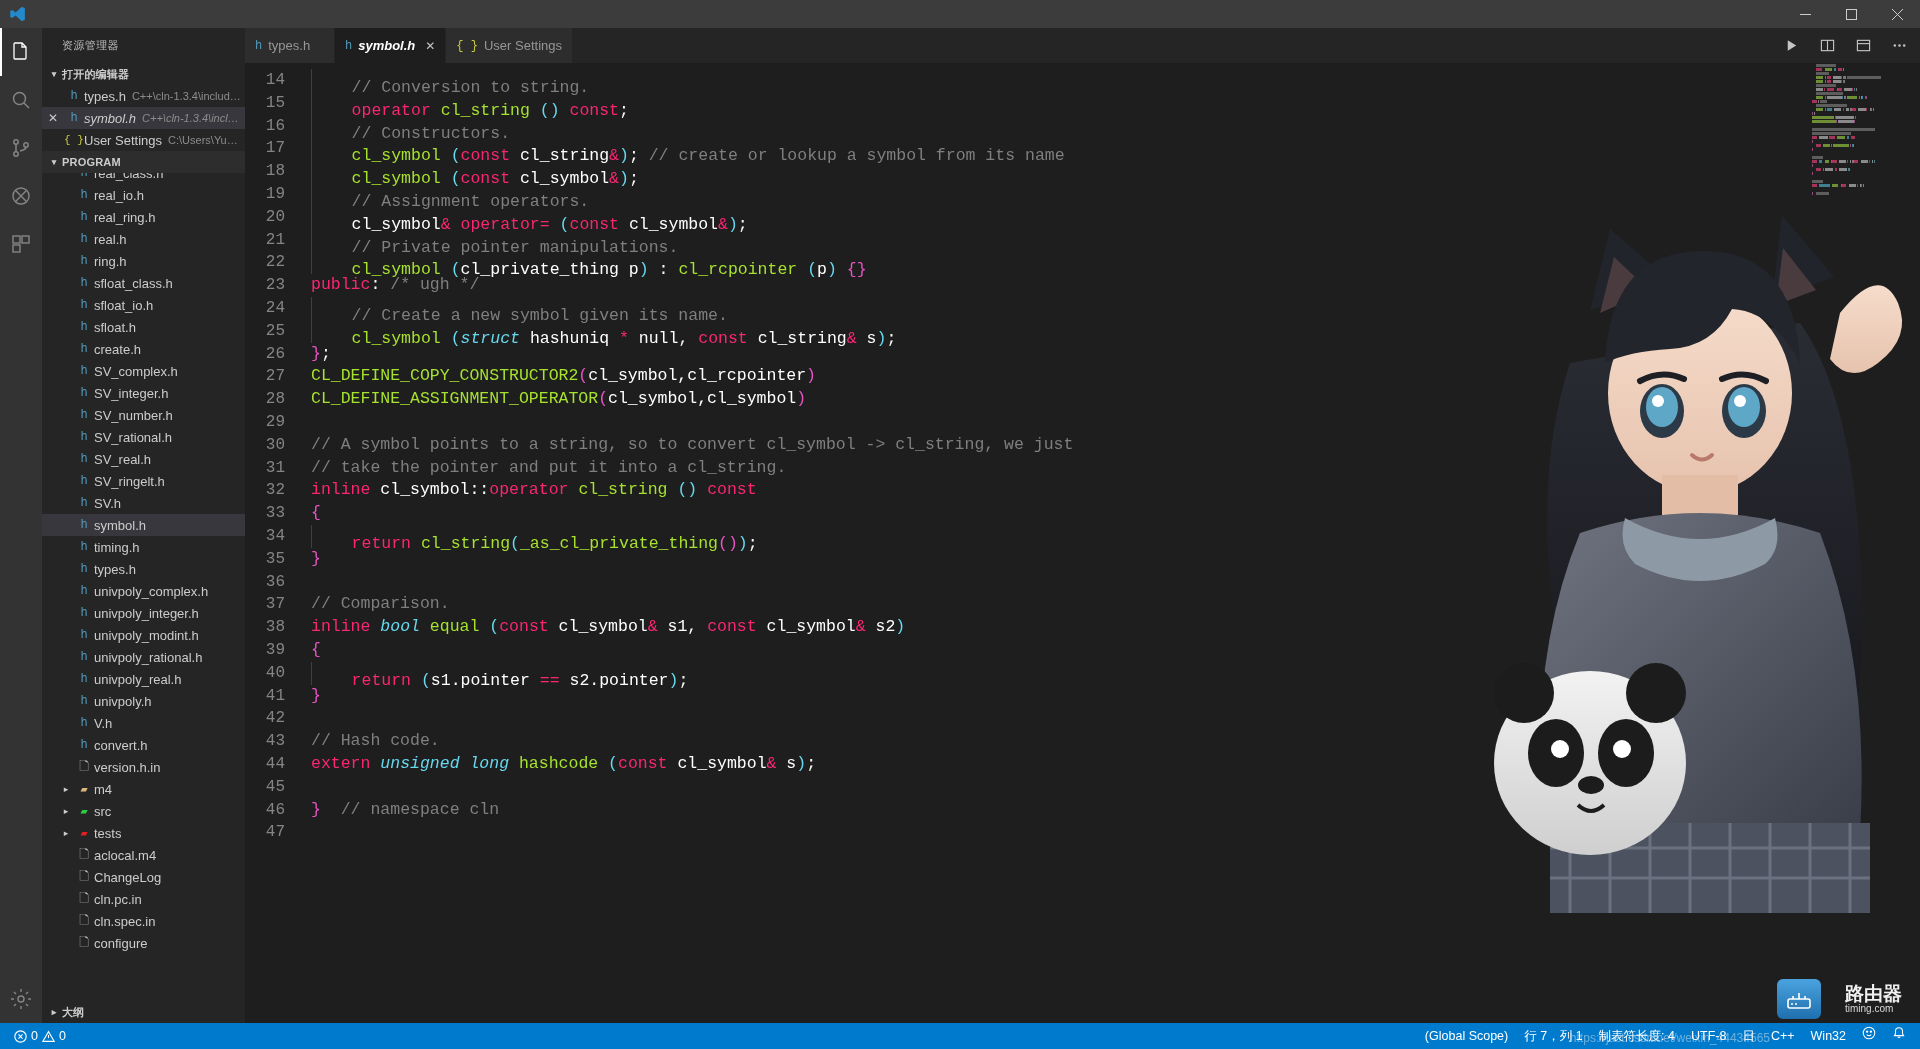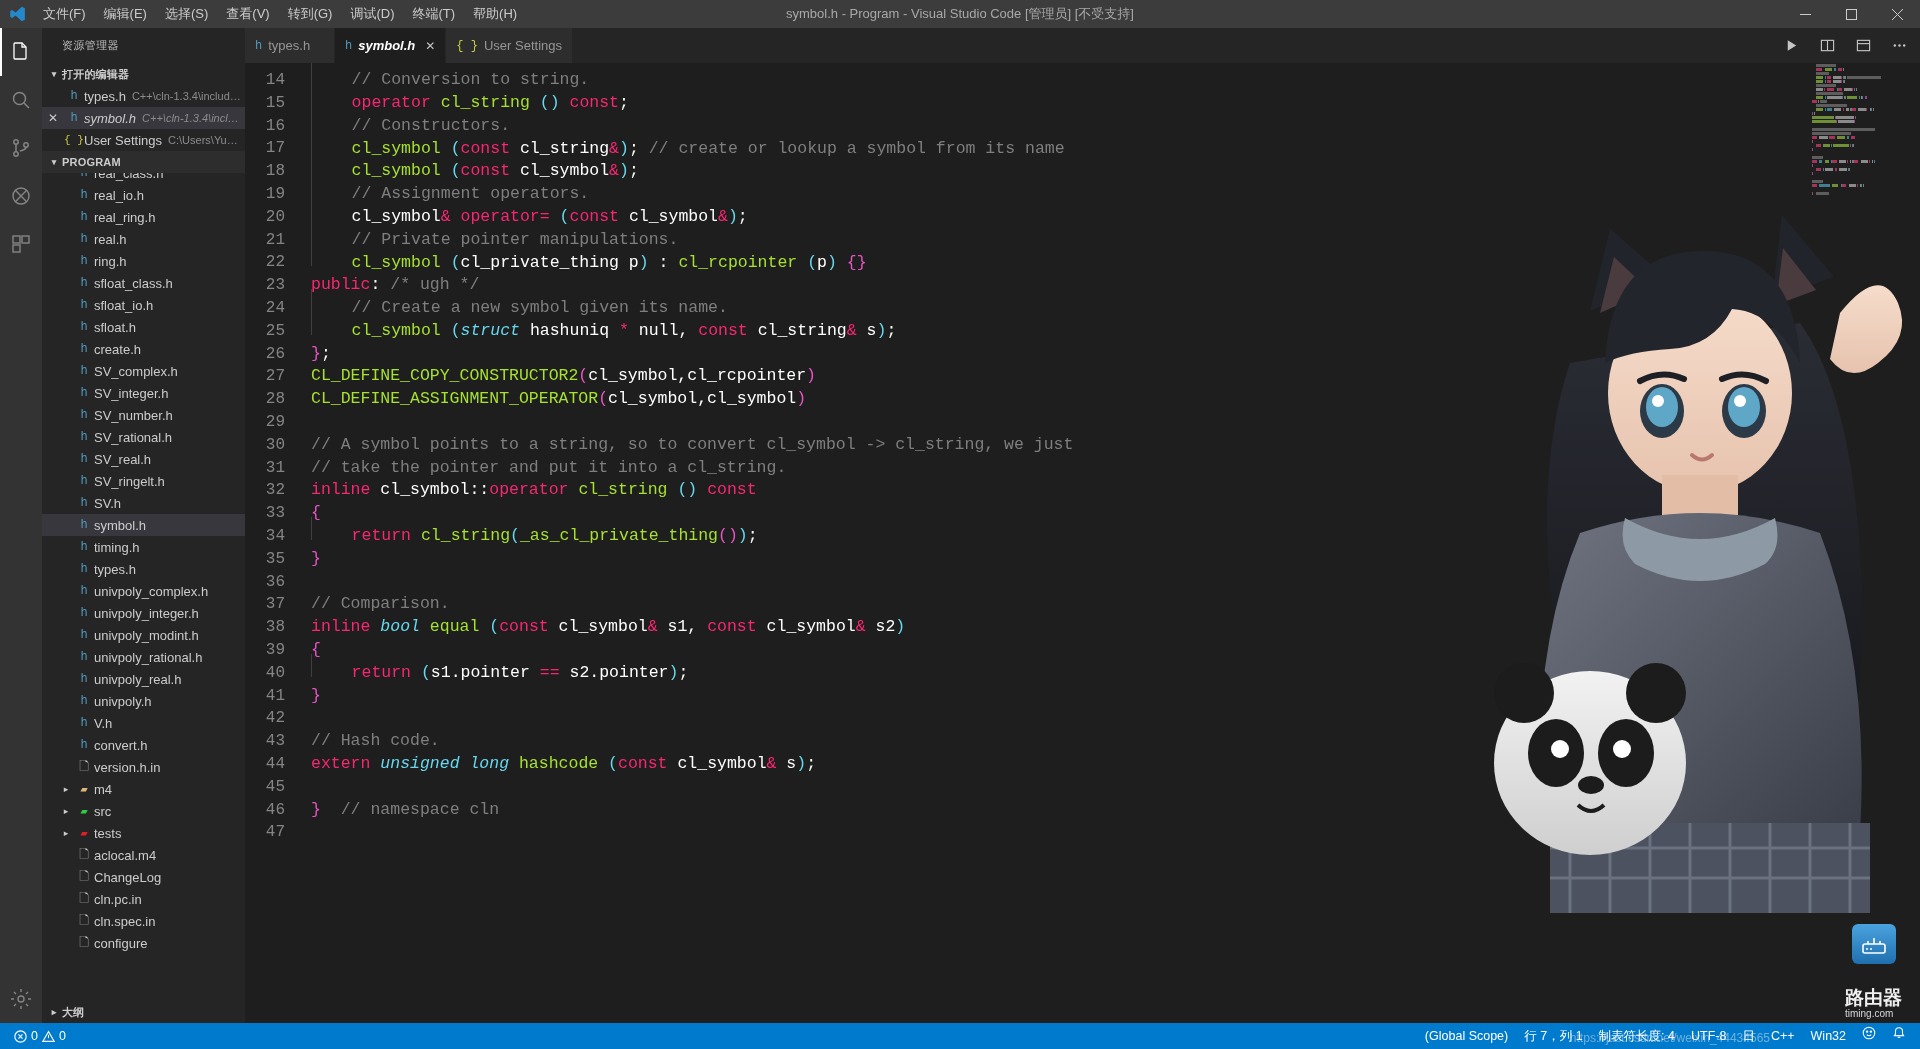--- a/index.html
+++ b/index.html
@@ -110,21 +110,21 @@
   .tab .tclose { margin-left: 10px; font-size: 12px; color: #c5c5c5; }
   .tabs-actions { margin-left: auto; display: flex; align-items: center; padding-right: 10px; gap: 14px; color: #c5c5c5; }
   .tab-action { width: 22px; height: 28px; display:flex; align-items:center; justify-content:center; }
 
   .code-wrap { flex: 1 1 auto; position: relative; overflow: hidden; background: #1e1e1e; }
   .code-lines {
     position: absolute; top: 0; left: 0; right: 0; bottom: 0;
     font-family: "Liberation Mono", monospace; font-size: 16.5px; line-height: 22.8px;
     padding-top: 6px; white-space: pre;
   }
-  .cl { display: flex; height: 22.8px; align-items: flex-end; }
+  .cl { display: flex; height: 22.8px; align-items: flex-start; }
   .ln {
     width: 66px; flex: 0 0 66px; text-align: right; padding-right: 26px;
     color: #858585; font-size: 16px; font-family: "Liberation Mono", monospace;
   }
   .ctext { flex: 1 1 auto; color: #d4d4d4; }
   .ig { border-left: 1px solid #404040; display: inline-block; height: 22.8px; }
   
   .t-com  { color: #7f7f7f; }
   .t-key  { color: #f92672; }
   .t-type { color: #66d9ef; font-style: italic; }
@@ -153,21 +153,21 @@
   .statusbar {
     height: 26px; flex: 0 0 26px; background: #007acc; color: #ffffff;
     display: flex; align-items: center; font-size: 12.5px; position: relative; z-index: 30;
   }
   .sb-left { display: flex; align-items: center; padding-left: 8px; gap: 0; }
   .sb-right { margin-left: auto; display: flex; align-items: center; padding-right: 6px; }
   .sb-item { padding: 0 8px; height: 26px; line-height: 26px; white-space: nowrap; }
   .sb-probs { display: flex; align-items: center; gap: 4px; padding: 0 6px; height: 26px; }
   .watermark {
     position: absolute; right: 18px; bottom: 30px; z-index: 25; pointer-events: none;
-    display: flex; align-items: center; gap: 24px; flex-direction: column;
+    display: flex; align-items: center; gap: 24px;
   }
   .wm-box {
     width: 44px; height: 40px; background: linear-gradient(#4aa3df,#1f6fae);
     border-radius: 6px; display:flex; align-items:center; justify-content:center;
     color:#fff; font-size: 20px;
   }
   .wm-text { color: #f0f0f0; font-size: 19px; font-weight: bold; line-height: 1.05; }
   .wm-sub { color: #d8d8d8; font-size: 10px; }
   .wm-url {
     position: absolute; right: 150px; bottom: 4px; color: rgba(240,240,240,.45);
@@ -178,31 +178,20 @@
 <body>
 
 <div id="app">
 
   <div class="titlebar">
     <div class="vscode-logo">
       <svg width="18" height="18" viewBox="0 0 32 32" aria-hidden="true">
         <path d="M24.5 3.2 30 5.9v20.2l-5.5 2.7-11-10.2-6 4.6L4 21.4V10.6l3.5-1.8 6 4.6z" fill="#2489ca"></path>
       </svg>
     </div>
-    <div class="menu-items" id="menu-bar">
-        <div class="menu-item">文件(F)</div>
-        <div class="menu-item">编辑(E)</div>
-        <div class="menu-item">选择(S)</div>
-        <div class="menu-item">查看(V)</div>
-        <div class="menu-item">转到(G)</div>
-        <div class="menu-item">调试(D)</div>
-        <div class="menu-item">终端(T)</div>
-        <div class="menu-item">帮助(H)</div>
-      </div>
-    <div class="window-title">symbol.h - Program - Visual Studio Code [管理员] [不受支持]</div>
     <div class="win-controls">
       <div class="win-btn">
         <svg width="11" height="11" viewBox="0 0 11 11">
             <rect x="0" y="5" width="11" height="1" fill="#cccccc"></rect>
           </svg>
       </div>
       <div class="win-btn">
         <svg width="11" height="11" viewBox="0 0 11 11">
             <rect x="0.5" y="0.5" width="10" height="10" fill="none" stroke="#cccccc"></rect>
           </svg>

